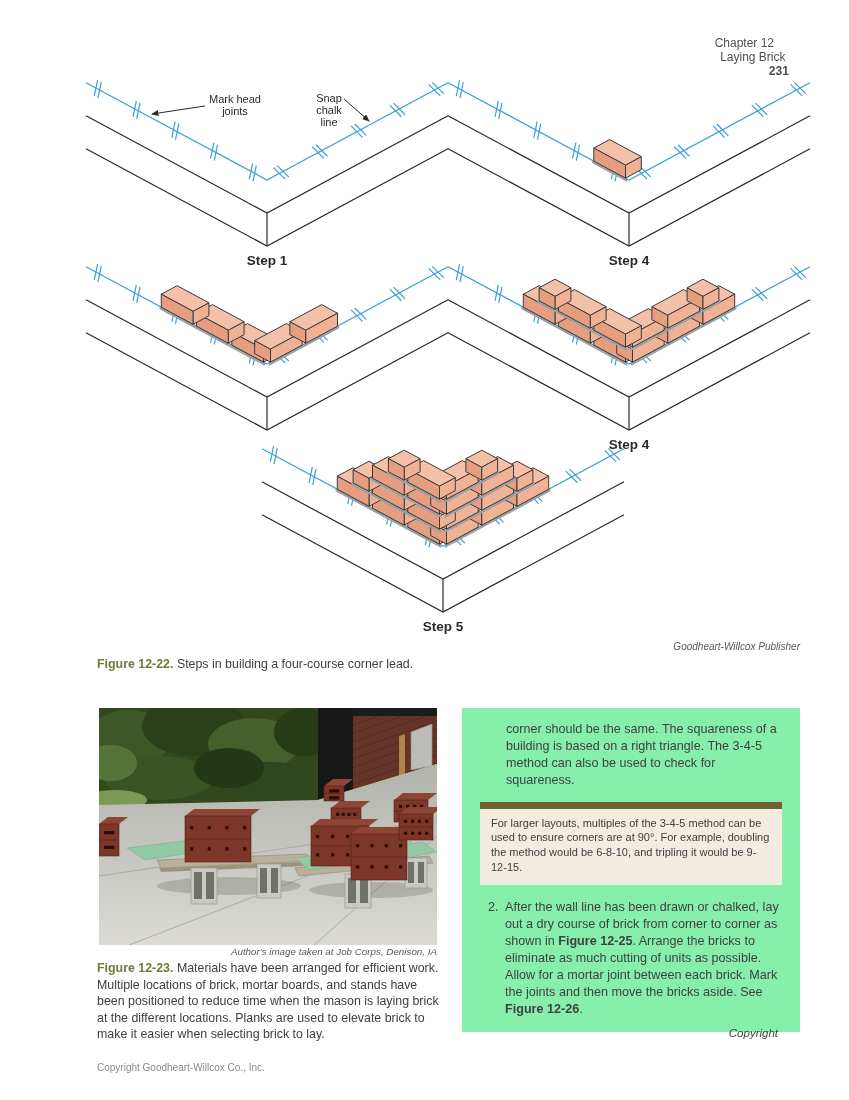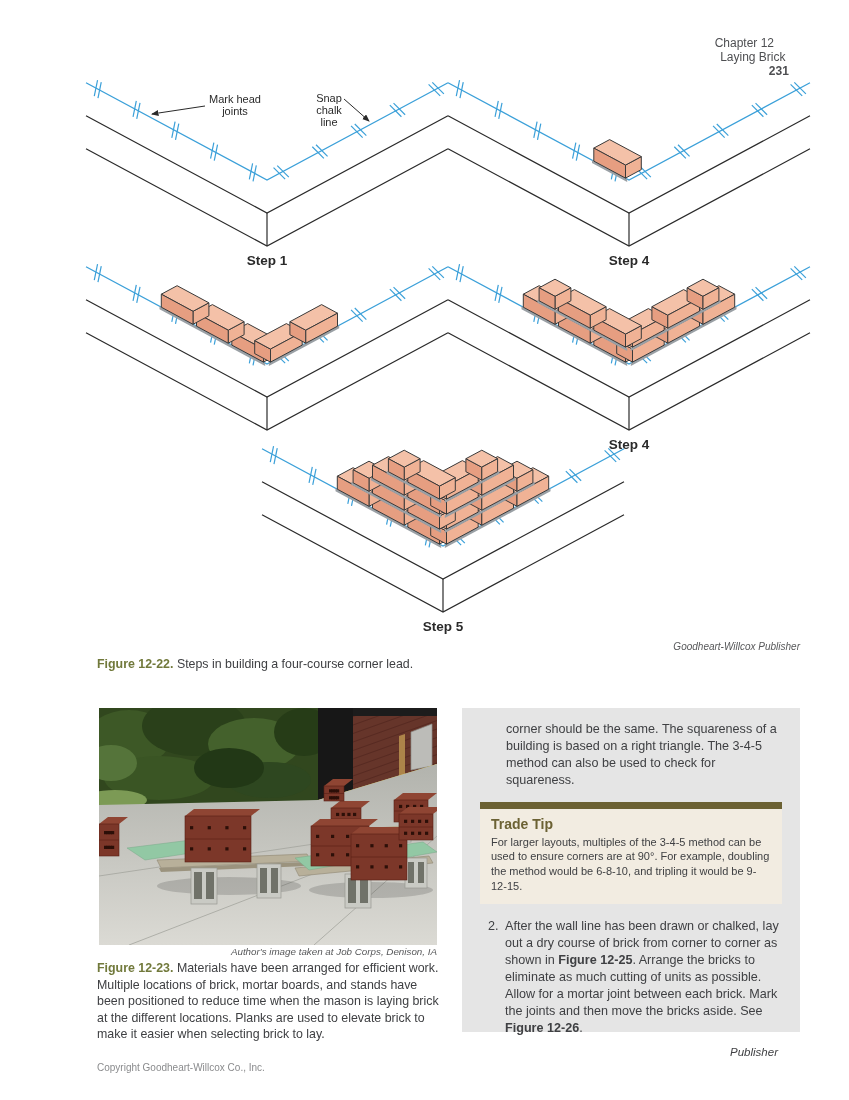--- a/index.html
+++ b/index.html
@@ -20,21 +20,21 @@
   .pubcredit{position:absolute;right:49px;top:641px;font-size:10px;font-style:italic;color:#57585a;}
   .cap{position:absolute;font-size:12.4px;line-height:1.33;color:#3f4043;}
   .cap .lbl{font-weight:bold;color:#71793b;}
   #cap22{left:97px;top:656px;width:700px;}
   #cap23{left:97px;top:960px;width:350px;}
   .photo{position:absolute;left:99px;top:708px;width:338px;height:237px;}
   .photo svg{display:block;width:338px;height:237px;}
   .photocredit{position:absolute;left:99px;top:946px;width:338px;text-align:right;
                font-size:9.8px;font-style:italic;color:#57585a;}
   
-  .bluebox{position:absolute;left:462px;top:708px;width:338px;height:324px;background:#e5e5e5;
+  .bluebox{position:absolute;left:462px;top:708px;width:338px;height:324px;background:#86efac;
            box-sizing:border-box;padding:13px 16px 10px 16px;}
   .bb-p{font-size:12.6px;line-height:1.34;margin:0 0 13px 28px;}
   .tip{margin:0 2px 13px 2px;}
   .tipbar{height:7px;background:#6b6133;}
   .tipbody{background:#f2ece1;padding:7px 11px 11px 11px;}
   .tiphead{font-size:14px;font-weight:bold;color:#6b6133;margin:0 0 3px 0;}
   .tipp{font-size:11px;line-height:1.34;margin:0;}
   .item2{display:flex;font-size:12.6px;line-height:1.34;margin:14px 2px 0 10px;}
   .item2 .num{width:17px;flex:none;}
   .b{font-weight:bold;}
@@ -531,28 +531,27 @@
   <div class="cap" id="cap23">
     <span class="lbl">Figure 12-23.</span><span> Materials have been arranged for efficient work. Multiple locations of brick, mortar boards, and stands have been positioned to reduce time when the mason is laying brick at the different locations. Planks are used to elevate brick to make it easier when selecting brick to lay.</span>
   </div>
 
   <div class="bluebox">
     <p class="bb-p">corner should be the same. The squareness of a building is based on a right triangle. The 3-4-5 method can also be used to check for squareness.</p>
 
     <div class="tip">
       <div class="tipbar"></div>
       <div class="tipbody">
-        <div class="tiphead">Trade Tip</div>
         <p class="tipp">For larger layouts, multiples of the 3-4-5 method can be used to ensure corners are at 90°. For example, doubling the method would be 6-8-10, and tripling it would be 9-12-15.</p>
       </div>
     </div>
 
     <div class="item2">
       <span class="num">2.</span>
       <span><span>After the wall line has been drawn or chalked, lay out a dry course of brick from corner to corner as shown in </span><span class="b">Figure 12-25</span><span>. Arrange the bricks to eliminate as much cutting of units as possible. Allow for a mortar joint between each brick. Mark the joints and then move the bricks aside. See </span><span class="b">Figure 12-26</span><span>.</span></span>
     </div>
 
-    <div class="continued">Publisher</div>
+    <div class="continued">Copyright</div>
   </div>
 
   <div class="footer">Copyright Goodheart-Willcox Co., Inc.</div>
 
 </div>
 
 </body></html>

